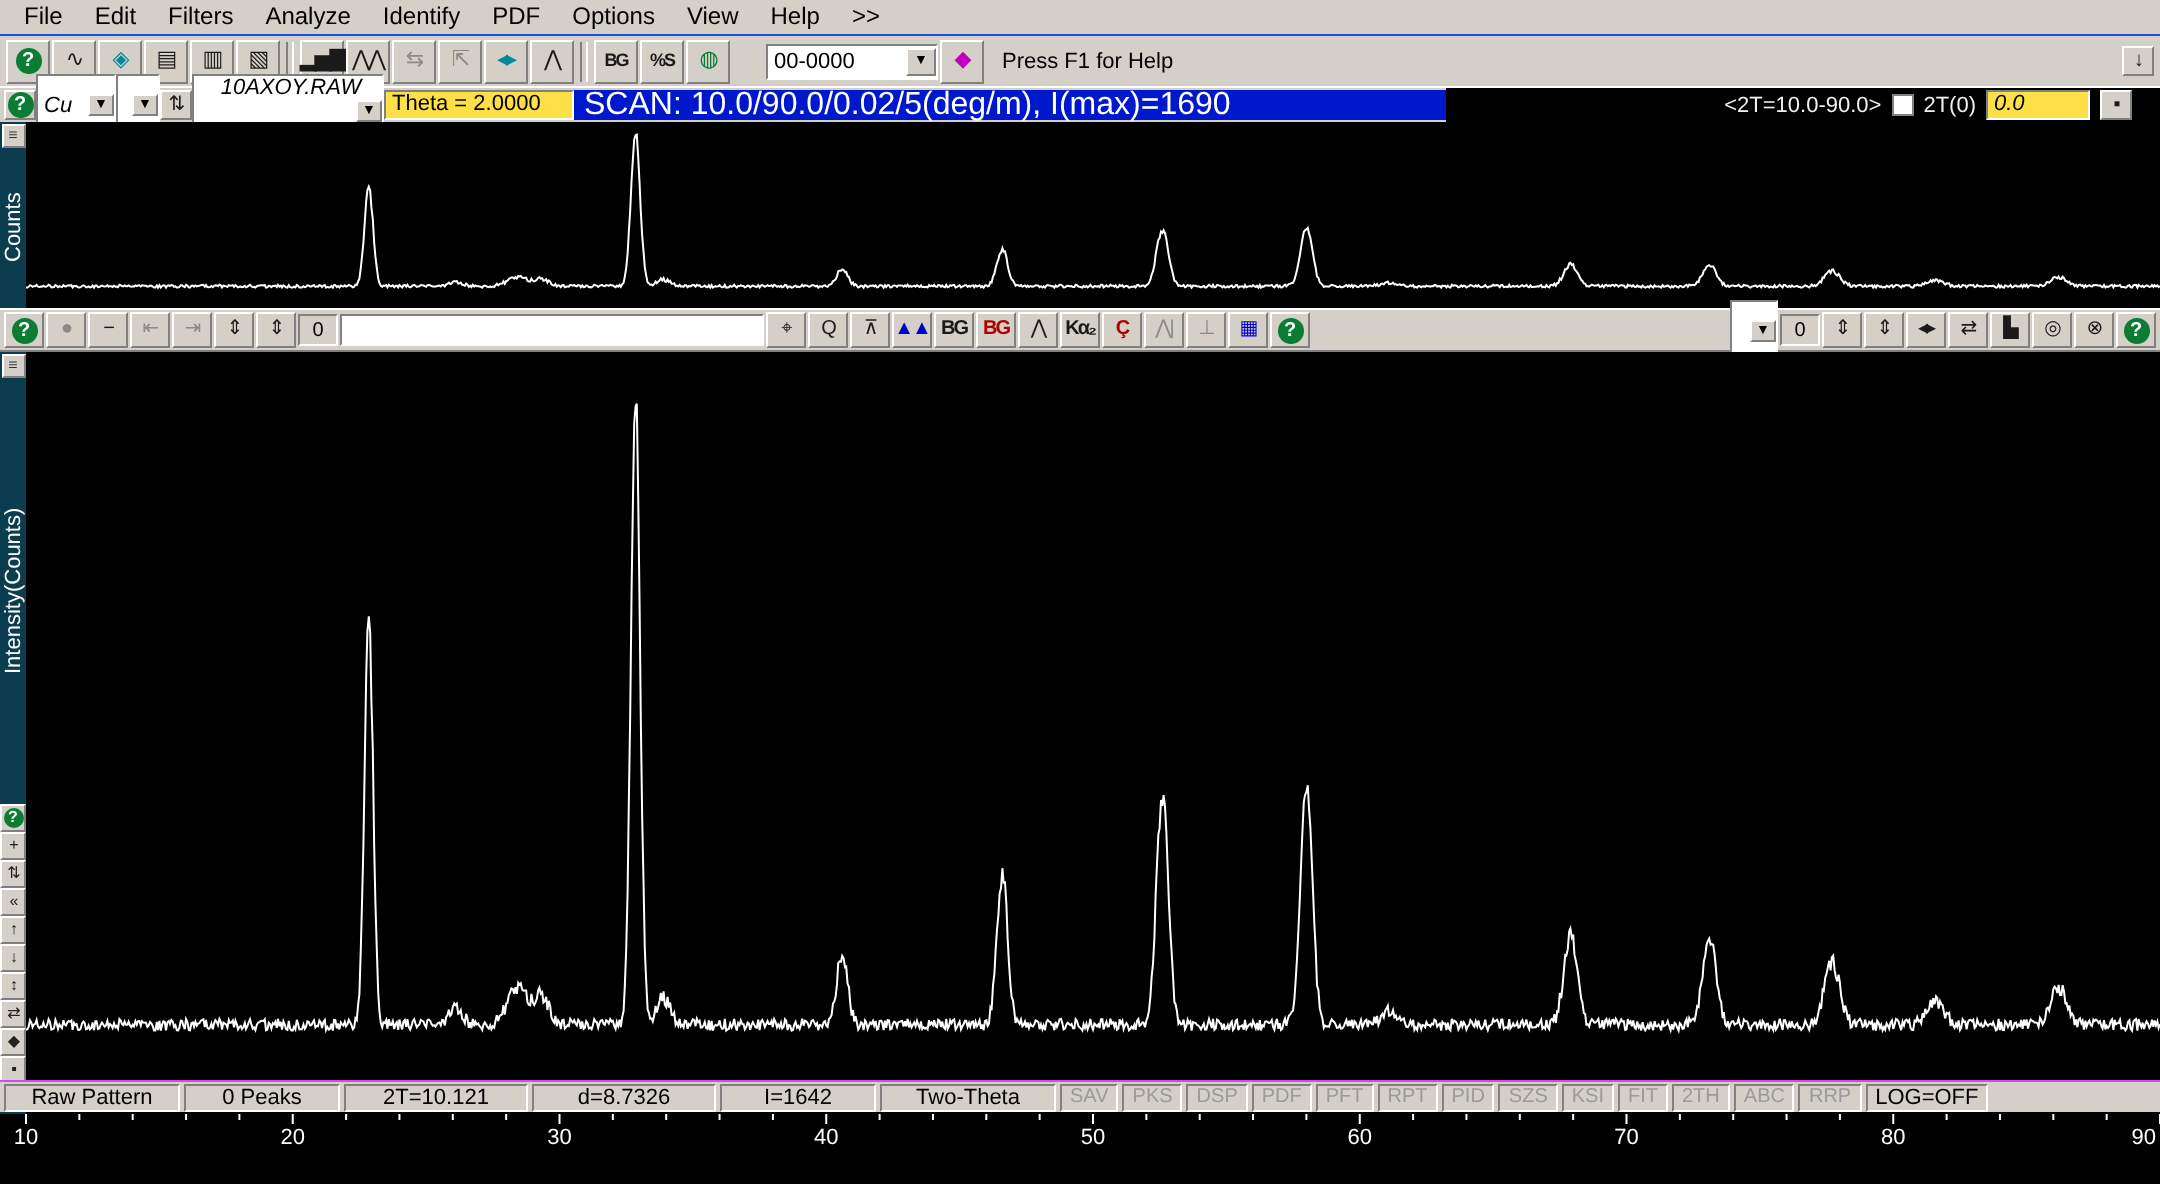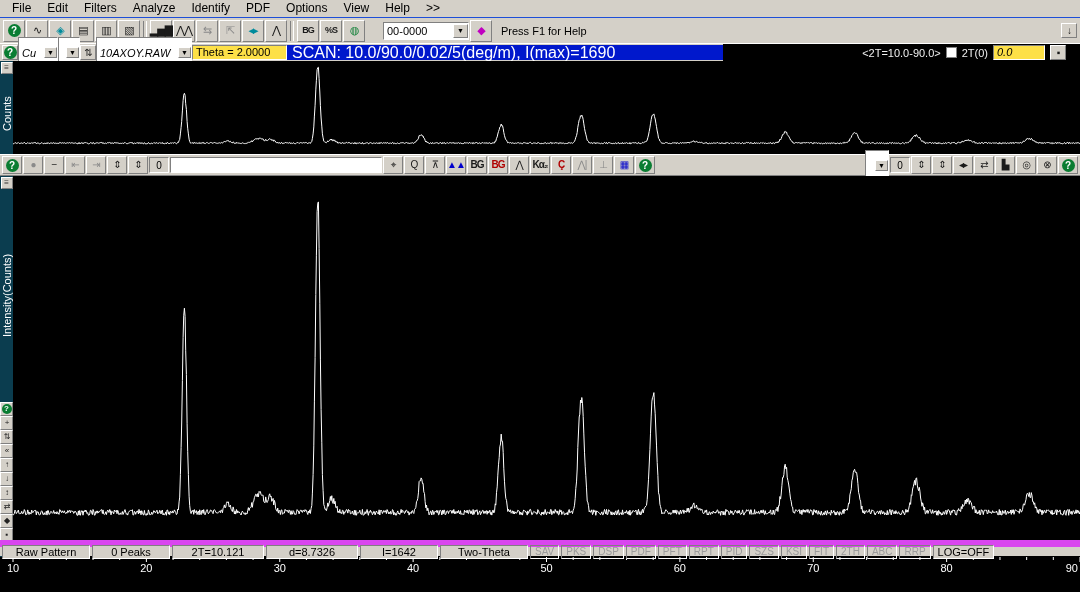--- a/index.html
+++ b/index.html
@@ -41,21 +41,21 @@
   .plot{position:absolute;left:13px;top:0;}
   
   #midbar{top:154px;height:22px;display:flex;align-items:center;gap:1px;padding:1px 2px;border-top:1px solid #fff;border-bottom:1px solid #808080;}
   .tbtn.mid{width:20px;height:18px;font-size:10px;}
   .numbox{width:20px;height:16px;border:1px solid;border-color:#808080 #fff #fff #808080;display:flex;align-items:center;justify-content:center;background:#d4d0c8;flex:none;font-size:10px;}
   #expr-input{height:16px;width:212px;border:1px solid;border-color:#808080 #fff #fff #808080;background:#fff;font-family:"Liberation Sans",sans-serif;font-size:11px;padding:0 3px;flex:none;}
   .push-right{margin-left:auto;}
   
   #xaxis{position:absolute;left:0;top:557px;width:1080px;height:17px;background:#000;}
   
-  #statusbar{top:540px;height:16px;display:flex;align-items:center;gap:2px;padding:1px 2px;border-top:7px solid #d946ef;}
+  #statusbar{top:540px;height:16px;display:flex;align-items:center;gap:2px;padding:1px 2px;border-top:1px solid #d946ef;}
   .sb-cell{height:14px;border:1px solid;border-color:#808080 #fff #fff #808080;display:flex;align-items:center;justify-content:center;padding:0 4px;font-size:11px;flex:none;background:#d4d0c8;}
   .sb-flag{height:14px;border:1px solid;border-color:#808080 #fff #fff #808080;display:flex;align-items:center;justify-content:center;padding:4px 4px;font-size:10px;color:#9a9a9a;flex:none;text-align:right;}
   .w86{width:88px;} .w76{width:78px;} .w90{width:92px;}
 </style>
 </head>
 <body>
 
 <div id="menubar" class="bar">
   <div class="menu-item"><span>File</span></div>
     <div class="menu-item"><span>Edit</span></div>
@@ -141,21 +141,21 @@
   <div class="combo sm" style="width:40px;">
     <span>Cu</span>
     <span class="arrow">▼</span>
   </div>
   <div class="combo sm" style="width:22px;">
     <span class="arrow">▼</span>
   </div>
   <div class="tbtn small">
       <span class="glyph">⇅</span>
     </div>
-  <div class="combo sm" style="width:96px;">
+  <div class="combo sm" style="width:96px;flex-direction:column;">
     <span>10AXOY.RAW</span>
     <span class="arrow">▼</span>
   </div>
   <div class="field" style="width:95px;">
       <span>Theta = 2.0000</span>
     </div>
   <div id="scanbar">
       <span>SCAN: 10.0/90.0/0.02/5(deg/m), I(max)=1690</span>
     </div>
   <div id="t2-right">

